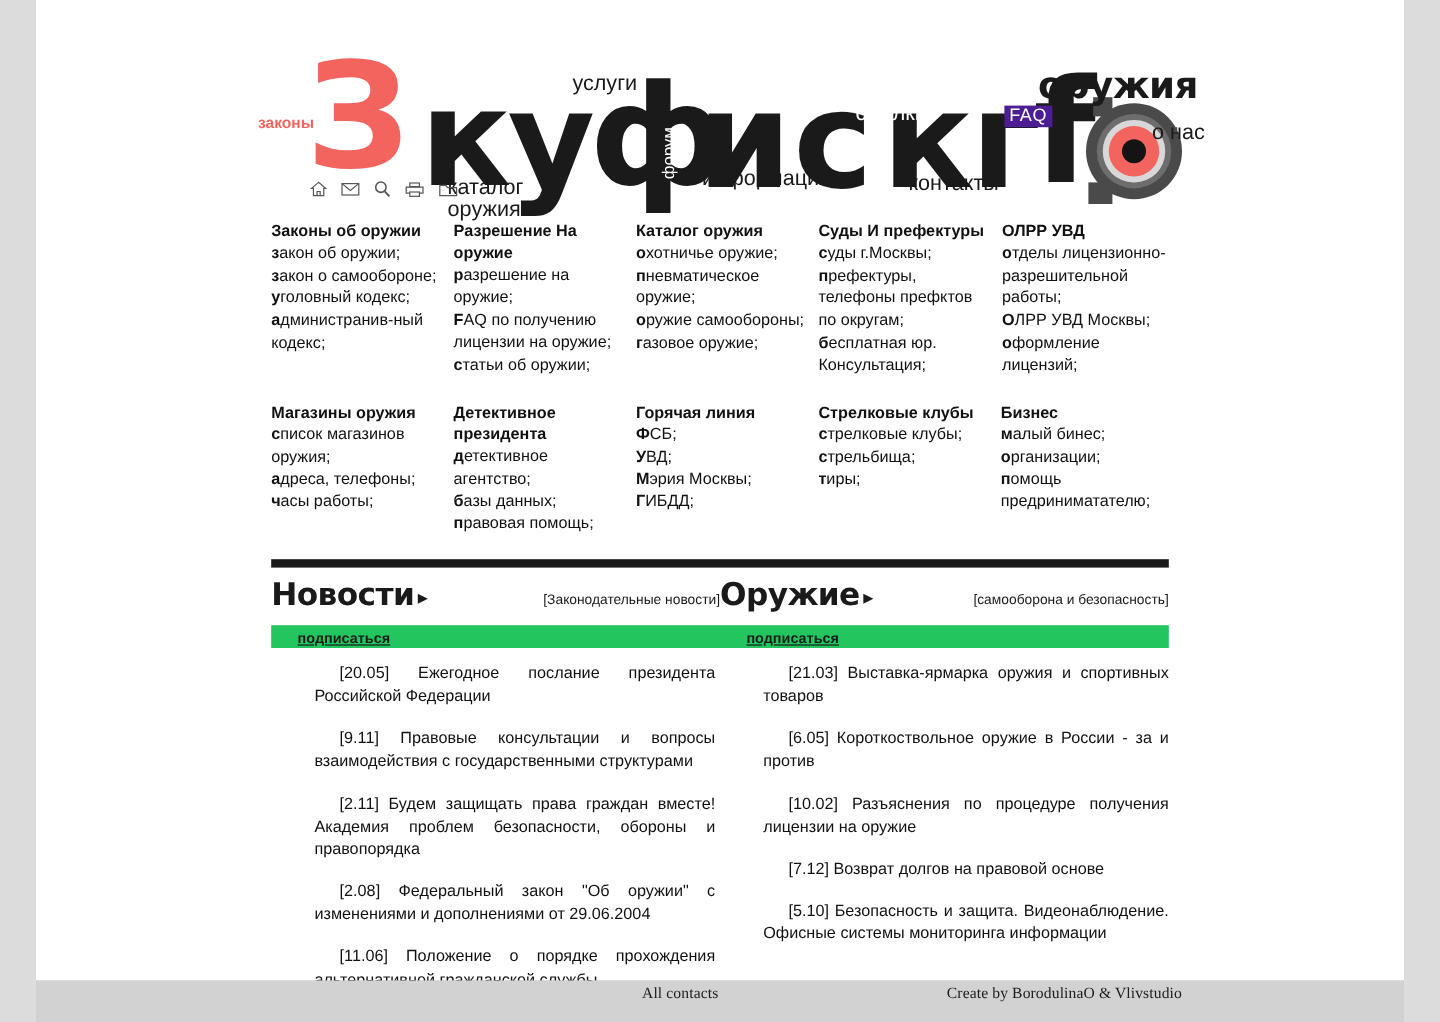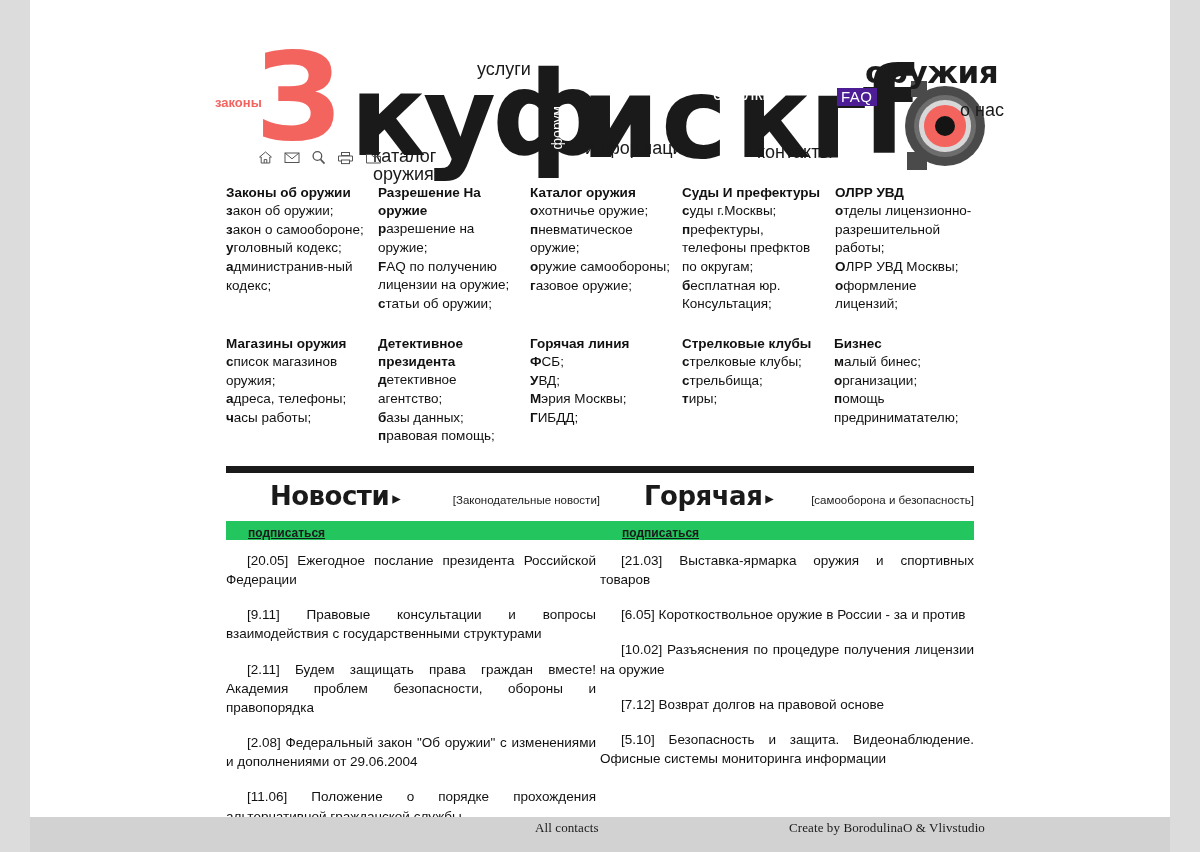--- a/index.html
+++ b/index.html
@@ -138,39 +138,39 @@
   }
 
   
   .news { position:absolute; left:196px; top:483px; width:790px; display:flex; }
   .news-col { width:374px; }
   .news-col.right { margin-left:0px; }
   .news-head { display:flex; align-items:baseline; height:38px; }
   .news-title {
     font-family:"DejaVu Sans", sans-serif;
     font-weight:bold; font-size:26px; color:#1a1a1a;
-    letter-spacing:-.5px; line-height:1;margin-left:44px;
+    letter-spacing:-.5px; line-height:1;
   }
   .news-arrow {
     margin-left:3px; font-size:17px; color:#1a1a1a; line-height:1;
     position:relative; top:-1px;
   }
   .news-tag {
     margin-left:auto; font-size:11.5px; color:#1a1a1a;
     font-family:"Liberation Sans", sans-serif; white-space:nowrap;
     position:relative; top:-1px;
   }
   .subscribe-bar {
     background:#22c55e; height:19px; padding:2px 0 0 22px;
   }
   .subscribe-link {
     font-size:12px; font-weight:bold; color:#1a1a1a;
     text-decoration:underline; font-family:"Liberation Sans", sans-serif;
   }
-  .news-list { margin-top:11px; }
+  .news-list { margin-top:11px;margin-left:36px; }
   .news-item {
     font-size:13.5px; color:#111; line-height:1.42;
     text-align:justify; text-indent:21px;
     margin-bottom:16px;
     font-family:"Liberation Sans", sans-serif;
     padding-right:4px;
   }
   .news-col.right .news-item { padding-right:0; }
 </style>
 </head>
@@ -336,21 +336,21 @@
           <div class="news-item">[20.05] Ежегодное послание президента Российской Федерации</div>
           <div class="news-item">[9.11] Правовые консультации и вопросы взаимодействия с государственными структурами</div>
           <div class="news-item">[2.11] Будем защищать права граждан вместе! Академия проблем безопасности, обороны и правопорядка</div>
           <div class="news-item">[2.08] Федеральный закон "Об оружии" с изменениями и дополнениями от 29.06.2004</div>
           <div class="news-item">[11.06] Положение о порядке прохождения альтернативной гражданской службы</div>
         </div>
     </div>
 
     <div class="news-col right">
       <div class="news-head">
-        <span class="news-title">Горячая</span>
+        <span class="news-title">Оружие</span>
         <span class="news-arrow">▸</span>
         <span class="news-tag">[самооборона и безопасность]</span>
       </div>
       <div class="subscribe-bar">
         <span class="subscribe-link">подписаться</span>
       </div>
       <div class="news-list" id="news-list-right">
           <div class="news-item">[21.03] Выставка-ярмарка оружия и спортивных товаров</div>
           <div class="news-item">[6.05] Короткоствольное оружие в России - за и против</div>
           <div class="news-item">[10.02] Разъяснения по процедуре получения лицензии на оружие</div>

